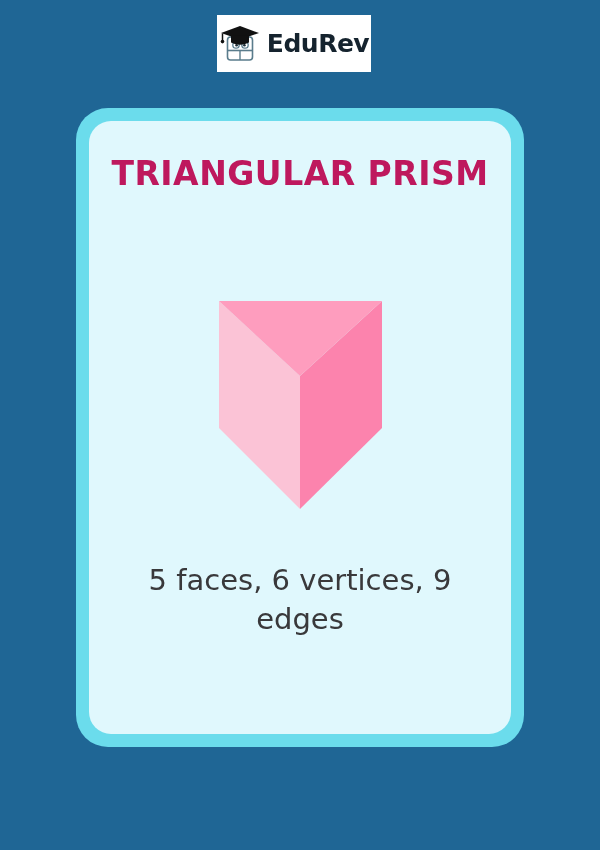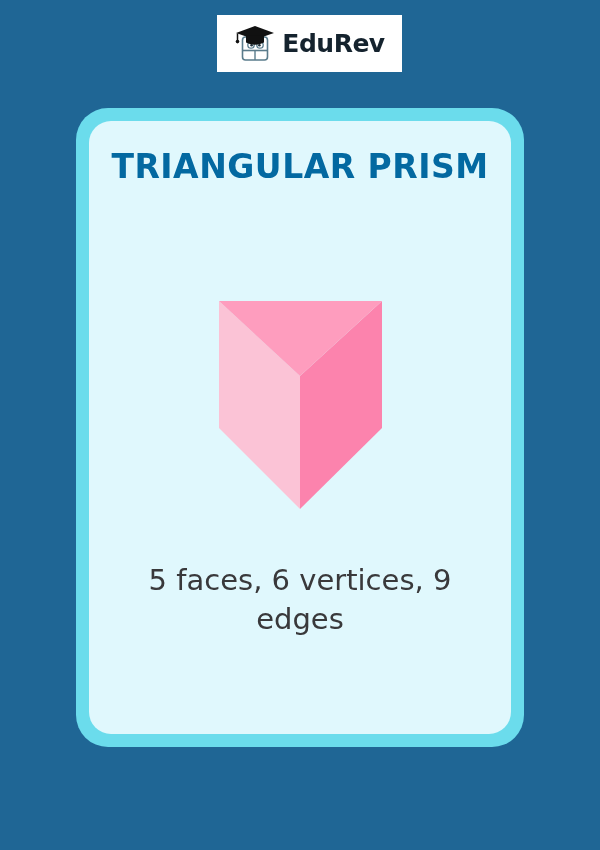--- a/index.html
+++ b/index.html
@@ -13,21 +13,21 @@
     font-family: "Liberation Sans", sans-serif;
     overflow: hidden;
     position: relative;
   }
 
   
   .logo-box {
     position: absolute;
     left: 217px;
     top: 15px;
-    width: 185px;
+    width: 154px;
     height: 57px;
     background: #ffffff;
     display: flex;
     align-items: center;
     justify-content: center;
     gap: 6px;
   }
   .logo-mark {
     width: 42px;
     height: 40px;
@@ -62,26 +62,26 @@
     background: #e0f8fd;
     border-radius: 22px;
     box-sizing: border-box;
     display: flex;
     flex-direction: column;
     align-items: center;
     position: relative;
   }
 
   .card-title {
-    margin-top: 28px;
+    margin-top: 35px;
     font-family: "DejaVu Sans", sans-serif;
     font-weight: bold;
     font-size: 33px;
     letter-spacing: 0.5px;
-    color: #0369a1;
+    color: #be185d;
     text-align: center;
     line-height: 1.1;
     white-space: nowrap;
   }
 
   .shape-area {
     position: absolute;
     left: 0;
     top: 180px;
     width: 100%;

